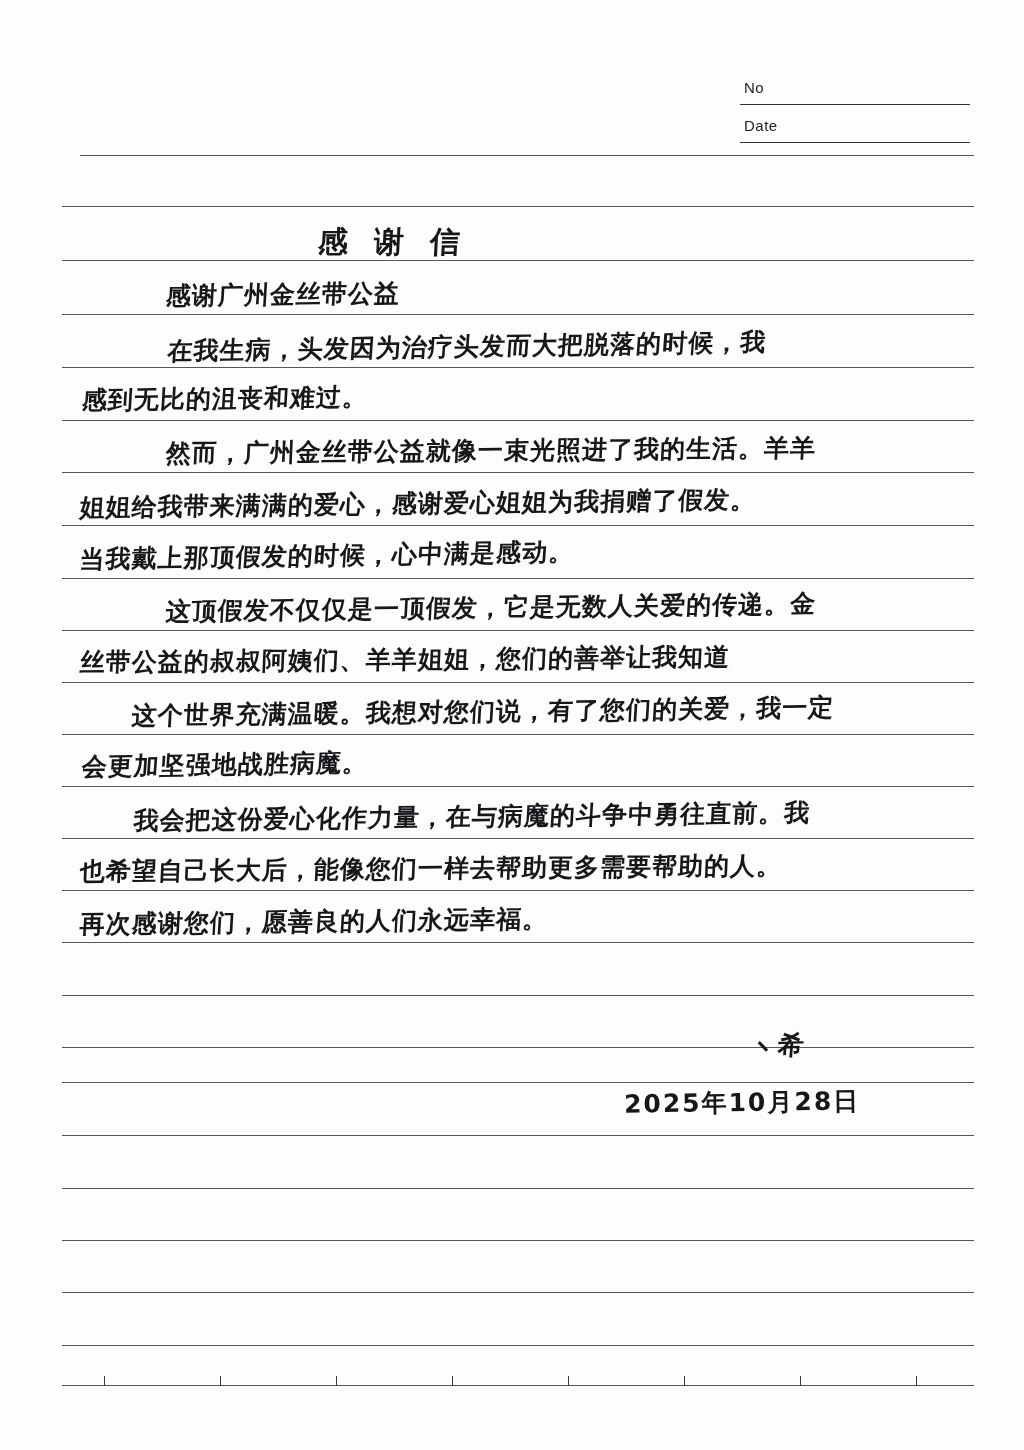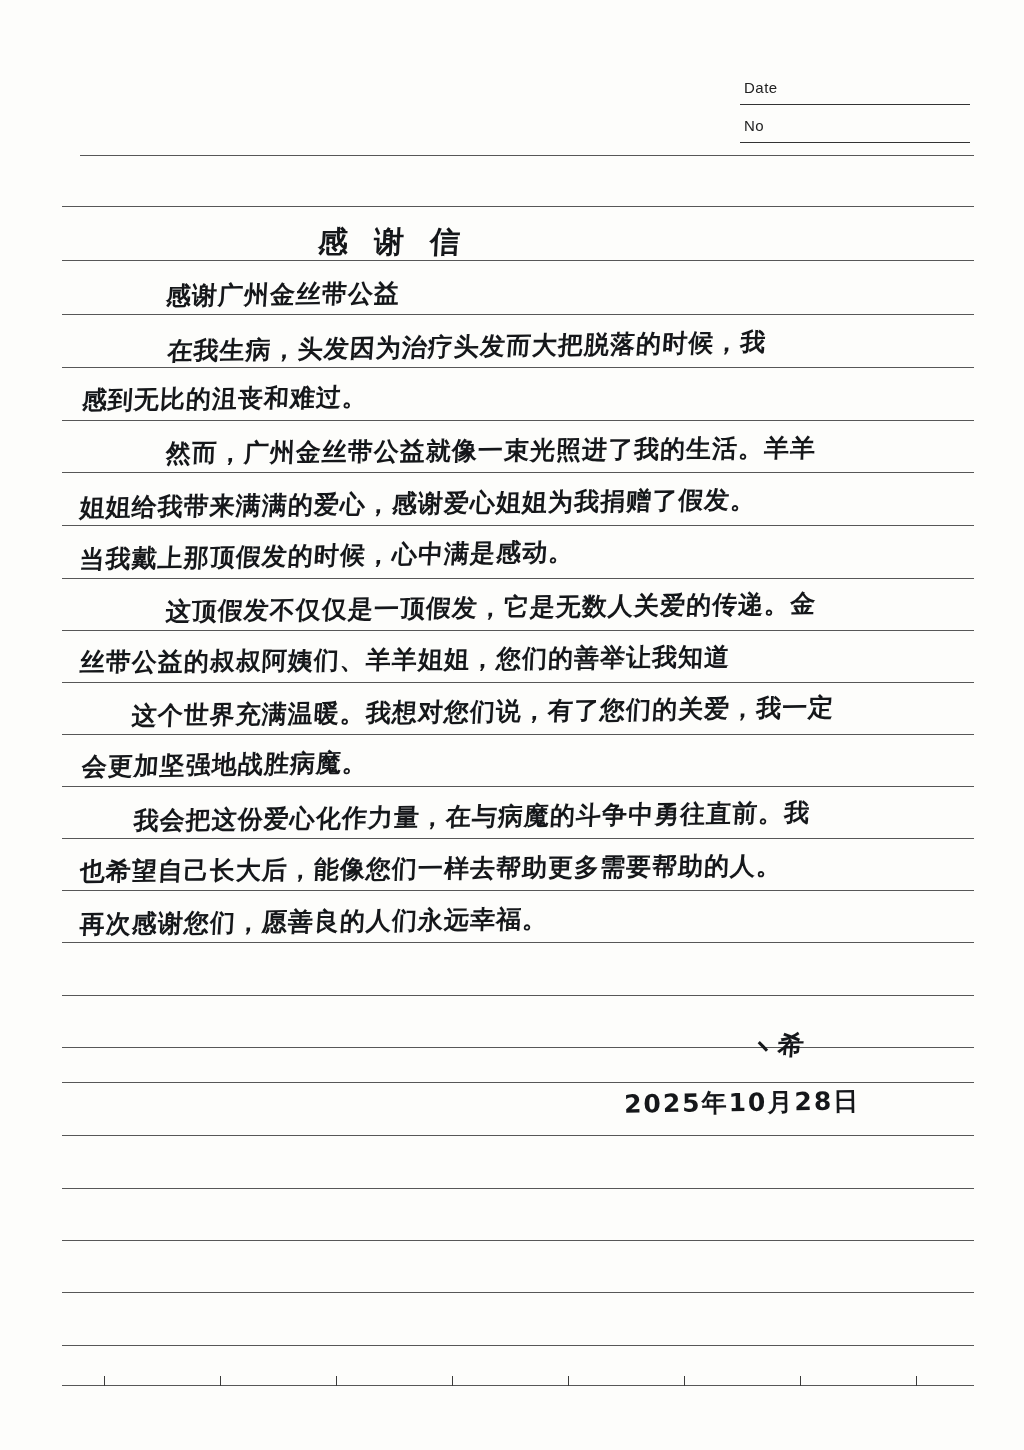--- a/index.html
+++ b/index.html
@@ -101,25 +101,25 @@
     transform: rotate(-8deg);
   }
 </style>
 </head>
 <body>
 
 <div id="page">
 
   <div class="header-fields">
     <div class="field-row">
-      <span class="field-label">Date</span>
+      <span class="field-label">No</span>
       <span class="field-rule"></span>
     </div>
     <div class="field-row">
-      <span class="field-label">No</span>
+      <span class="field-label">Date</span>
       <span class="field-rule"></span>
     </div>
   </div>
 
   <div class="rule" style="top:155px; left:80px;"></div>
   <div class="rule" style="top:206px;"></div>
   <div class="rule" style="top:260px;"></div>
   <div class="rule" style="top:314px;"></div>
   <div class="rule" style="top:367px;"></div>
   <div class="rule" style="top:420px;"></div>

